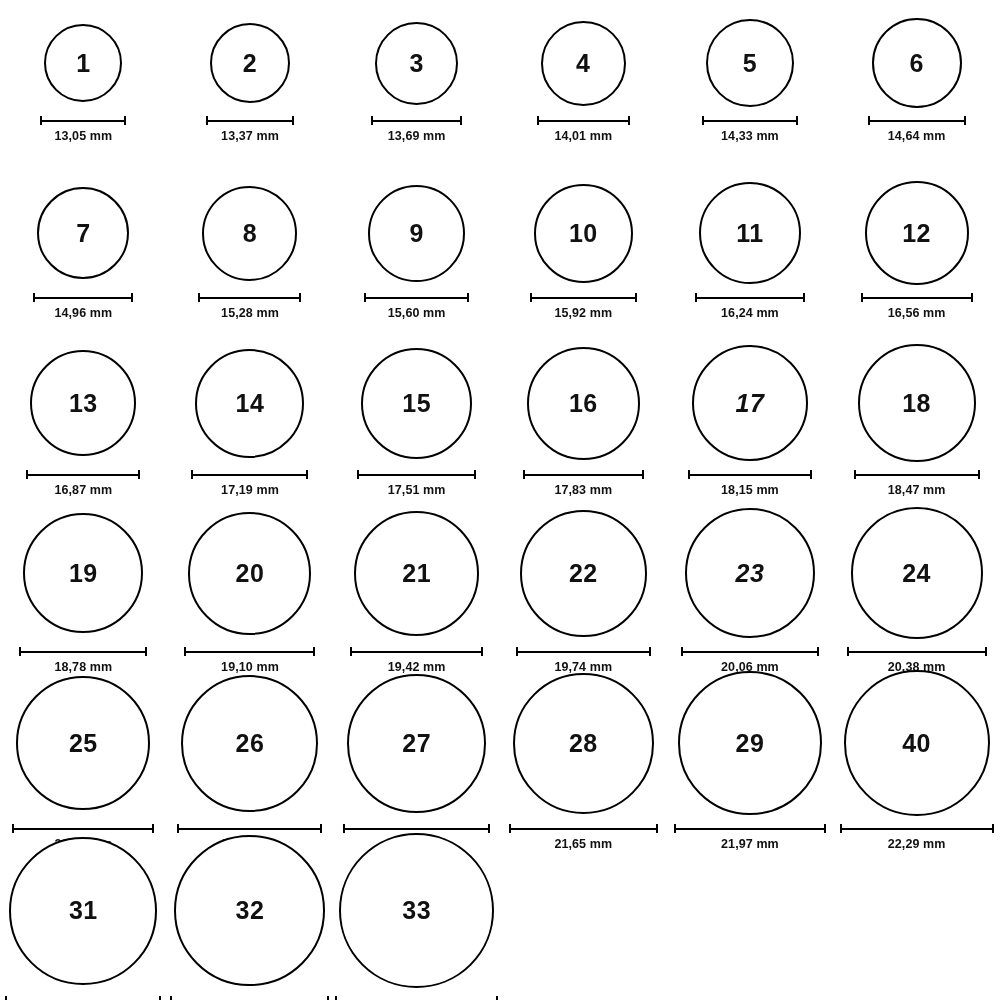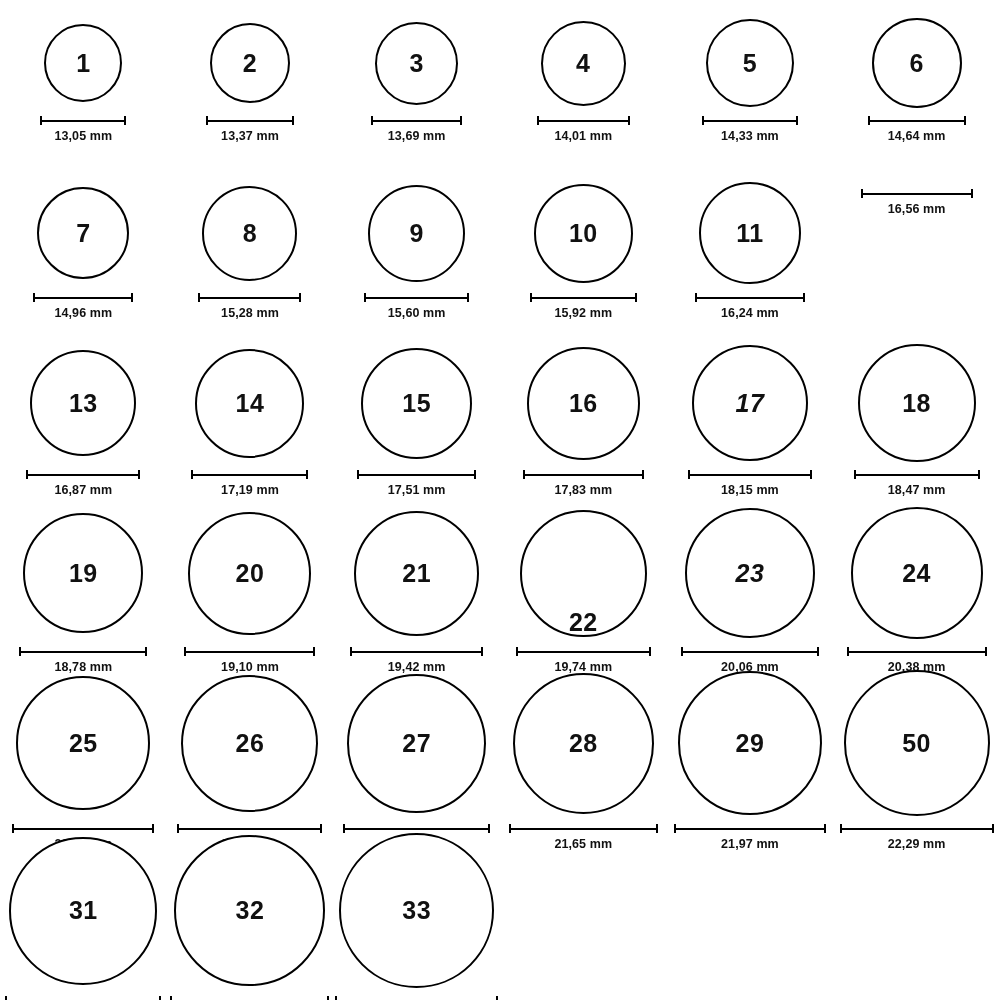--- a/index.html
+++ b/index.html
@@ -249,20 +249,25 @@
         </div>
         <div class="measure">
           <div class="measure-bar" style="width: 110px;">
             <span class="measure-tick left"></span>
             <span class="measure-tick right"></span>
           </div>
         </div>
         <div class="ring-label">16,24 mm</div>
       </div>
       <div class="ring-cell">
+        <div class="ring-circle-wrap" style="height: 104px;">
+          <div class="ring-circle" style="width: 104px; height: 104px;">
+            <span class="ring-number">12</span>
+          </div>
+        </div>
         <div class="measure">
           <div class="measure-bar" style="width: 112px;">
             <span class="measure-tick left"></span>
             <span class="measure-tick right"></span>
           </div>
         </div>
         <div class="ring-label">16,56 mm</div>
       </div>
     </div>
     <div class="chart-row" style="height: 163px;">
@@ -389,21 +394,21 @@
         <div class="measure">
           <div class="measure-bar" style="width: 133px;">
             <span class="measure-tick left"></span>
             <span class="measure-tick right"></span>
           </div>
         </div>
         <div class="ring-label">19,42 mm</div>
       </div>
       <div class="ring-cell">
         <div class="ring-circle-wrap" style="height: 132px;">
-          <div class="ring-circle" style="width: 127px; height: 127px; align-items: flex-end;">
+          <div class="ring-circle" style="width: 127px; height: 127px;">
             <span class="ring-number">22</span>
           </div>
         </div>
         <div class="measure">
           <div class="measure-bar" style="width: 135px;">
             <span class="measure-tick left"></span>
             <span class="measure-tick right"></span>
           </div>
         </div>
         <div class="ring-label">19,74 mm</div>
@@ -504,21 +509,21 @@
           <div class="measure-bar" style="width: 152px;">
             <span class="measure-tick left"></span>
             <span class="measure-tick right"></span>
           </div>
         </div>
         <div class="ring-label">21,97 mm</div>
       </div>
       <div class="ring-cell">
         <div class="ring-circle-wrap" style="height: 146px;">
           <div class="ring-circle" style="width: 146px; height: 146px;">
-            <span class="ring-number">50</span>
+            <span class="ring-number">40</span>
           </div>
         </div>
         <div class="measure">
           <div class="measure-bar" style="width: 154px;">
             <span class="measure-tick left"></span>
             <span class="measure-tick right"></span>
           </div>
         </div>
         <div class="ring-label">22,29 mm</div>
       </div>

